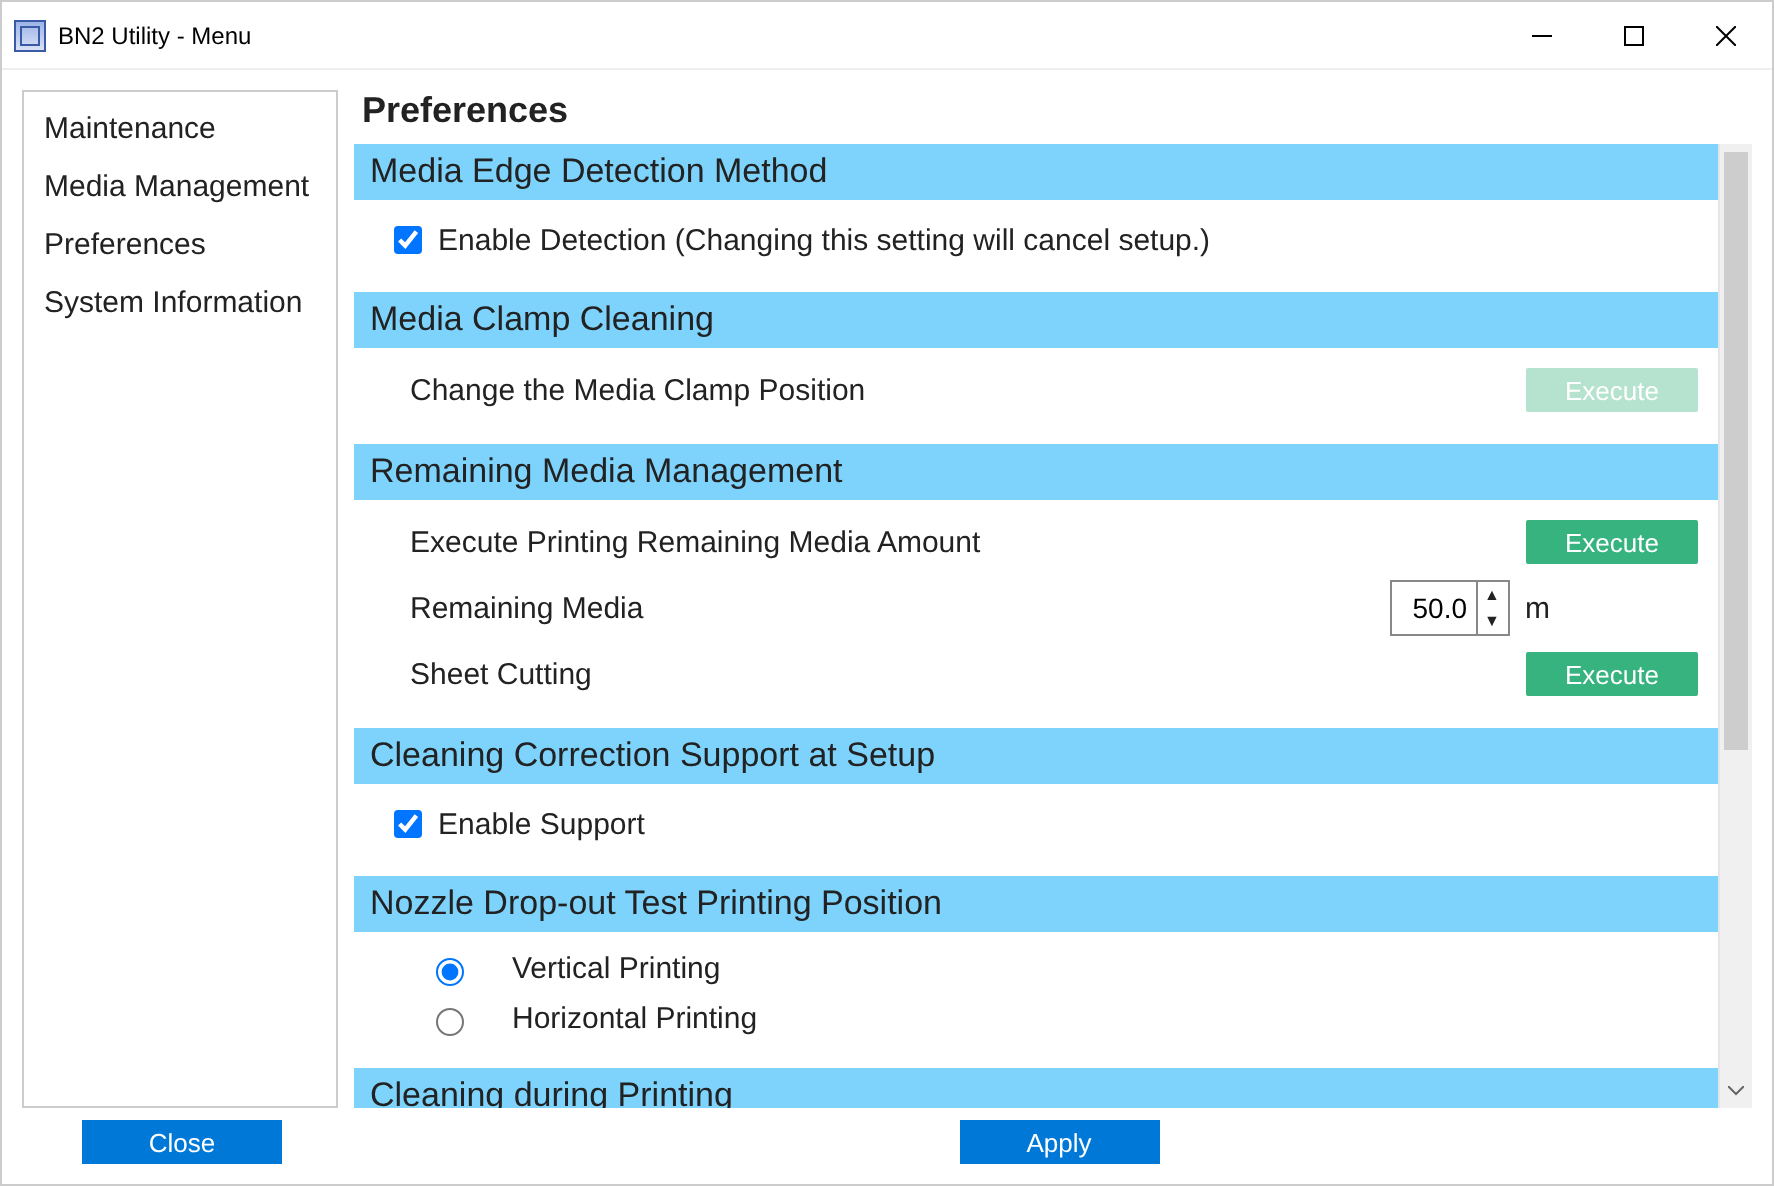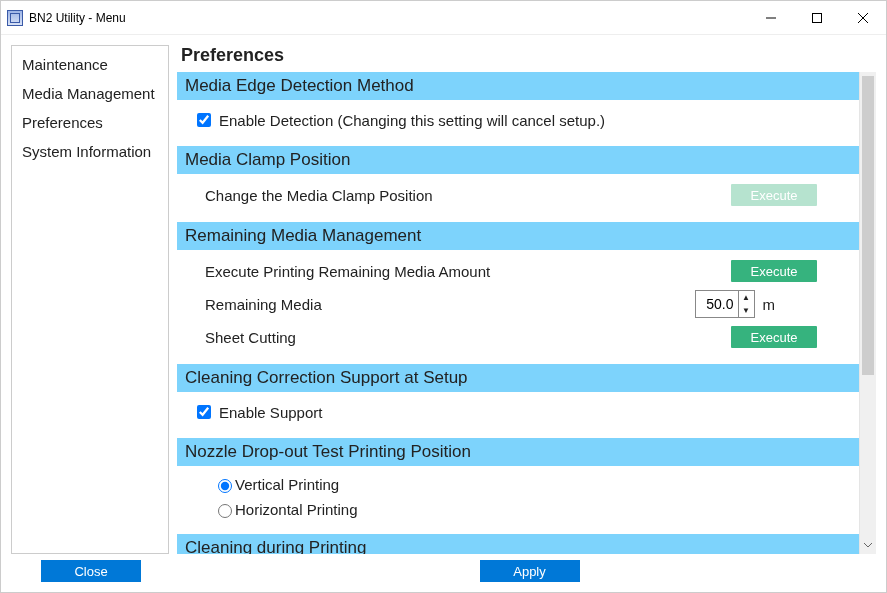--- a/index.html
+++ b/index.html
@@ -32,26 +32,26 @@
   .row-label { flex: 1; font-size: 15px; }
   .exec-btn { width: 86px; height: 22px; background: #36b37e; color: #fff; border: none; font-size: 13px; border-radius: 1px; display:flex; align-items:center; justify-content:center; }
   .exec-btn.disabled { background: #b6e3cf; color: #fff; }
   .check-row { display: flex; align-items: center; gap: 5px; padding: 4px 0 4px 8px; font-size: 15px; }
   .check-row input { width:14px; height:14px; }
   .spinner { display: inline-flex; align-items: stretch; border: 1px solid #888; height: 28px; background: #fff; }
   .spinner input { border: none; width: 42px; text-align: right; padding: 0 4px; font-size: 14px; outline: none; }
   .spinner .spin-btns { display: flex; flex-direction: column; width: 16px; border-left: 1px solid #888; }
   .spinner .spin-btn { flex:1; display:flex; align-items:center; justify-content:center; font-size:8px; }
   .unit { margin-left: 8px; font-size: 15px; }
-  .radio-row { display: flex; align-items: center; gap: 0; padding: 4px 0 4px 28px; font-size: 15px; }
+  .radio-row { display: flex; align-items: center; gap: 21px; padding: 4px 0 4px 28px; font-size: 15px; }
   .radio-row input { width:14px; height:14px; }
   .footer-row { padding-top: 8px; }
   .footer-inner { display: grid; grid-template-columns: 160px 1fr; gap: 12px; align-items: center; }
   .std-btn { width: 100px; height: 22px; background: #0078d7; color: #fff; border: none; font-size: 13px; display:inline-flex; align-items:center; justify-content:center; }
-  .right-col { margin-right: 32px; }
+  .right-col { }
   svg { display:block; }
 </style>
 </head>
 <body>
 
 <div class="window">
 
   <div class="titlebar">
     <div class="titlebar-left">
       <span class="appicon"></span>
@@ -96,21 +96,21 @@
         <div class="scroll-area">
 
           <div class="section-header">Media Edge Detection Method</div>
           <div class="section-body" style="padding-left:8px;">
             <label class="check-row">
               <input type="checkbox" checked="" style="">
               <span>Enable Detection (Changing this setting will cancel setup.)</span>
             </label>
           </div>
 
-          <div class="section-header">Media Clamp Position</div>
+          <div class="section-header">Media Clamp Cleaning</div>
           <div class="section-body">
             <div class="row">
               <span class="row-label">Change the Media Clamp Position</span>
               <button class="exec-btn disabled right-col">Execute</button>
             </div>
           </div>
 
           <div class="section-header">Remaining Media Management</div>
           <div class="section-body">
             <div class="row">

